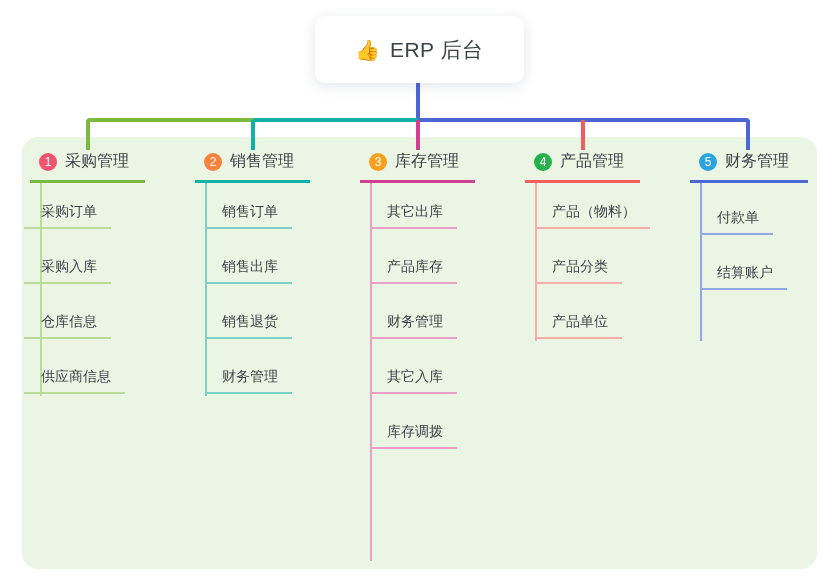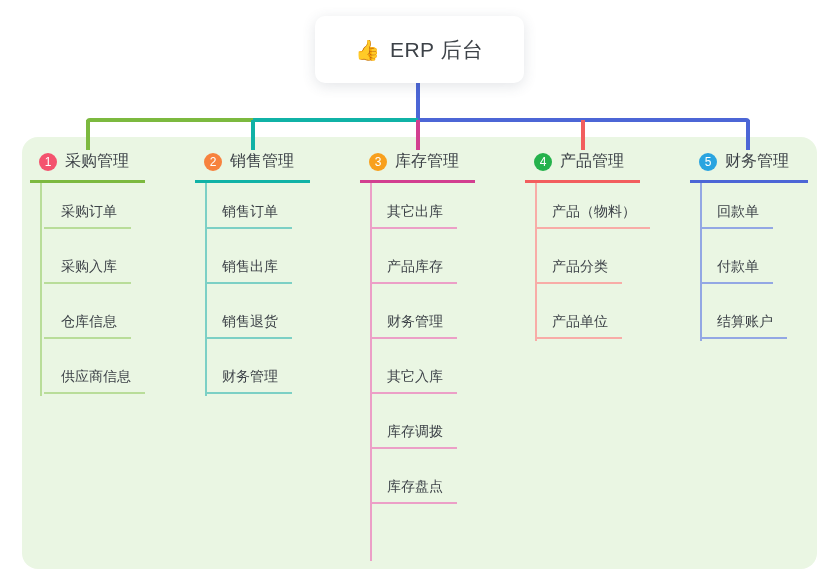--- a/index.html
+++ b/index.html
@@ -68,21 +68,21 @@
     <div class="line" style="left: 535px; top: 180px; width: 2px; height: 161px; background: rgb(248, 172, 167);"></div>
     <div class="line" style="left: 700px; top: 180px; width: 2px; height: 161px; background: rgb(147, 167, 228);"></div>
   </div>
 <div id="branches">
     <div class="branch-col" style="left: 30px;">
       <div class="branch-header" style="width: 115px; border-bottom-color: rgb(124, 185, 63);">
         <span class="badge" style="background: rgb(244, 83, 110);">1</span>
         <span class="branch-label">采购管理</span>
       </div>
     </div>
-    <div class="child-wrap" style="left: 44px; top: 180px;">
+    <div class="child-wrap" style="left: 24px; top: 180px;">
       <div class="child-row first">
         <span class="child-node" style="border-bottom-color: rgb(185, 221, 153);">采购订单</span>
       </div>
       <div class="child-row">
         <span class="child-node" style="border-bottom-color: rgb(185, 221, 153);">采购入库</span>
       </div>
       <div class="child-row">
         <span class="child-node" style="border-bottom-color: rgb(185, 221, 153);">仓库信息</span>
       </div>
       <div class="child-row">
@@ -124,23 +124,20 @@
       </div>
       <div class="child-row">
         <span class="child-node" style="border-bottom-color: rgb(236, 159, 199);">财务管理</span>
       </div>
       <div class="child-row">
         <span class="child-node" style="border-bottom-color: rgb(236, 159, 199);">其它入库</span>
       </div>
       <div class="child-row">
         <span class="child-node" style="border-bottom-color: rgb(236, 159, 199);">库存调拨</span>
       </div>
-      <div class="child-row">
-        <span class="child-node" style="border-bottom-color: rgb(236, 159, 199);">库存盘点</span>
-      </div>
     </div>
     <div class="branch-col" style="left: 525px;">
       <div class="branch-header" style="width: 115px; border-bottom-color: rgb(242, 94, 94);">
         <span class="badge" style="background: rgb(37, 178, 76);">4</span>
         <span class="branch-label">产品管理</span>
       </div>
     </div>
     <div class="child-wrap" style="left: 535px; top: 180px;">
       <div class="child-row first">
         <span class="child-node" style="border-bottom-color: rgb(248, 172, 167);">产品（物料）</span>
@@ -152,23 +149,20 @@
         <span class="child-node" style="border-bottom-color: rgb(248, 172, 167);">产品单位</span>
       </div>
     </div>
     <div class="branch-col" style="left: 690px;">
       <div class="branch-header" style="width: 118px; border-bottom-color: rgb(76, 102, 214);">
         <span class="badge" style="background: rgb(42, 164, 224);">5</span>
         <span class="branch-label">财务管理</span>
       </div>
     </div>
     <div class="child-wrap" style="left: 700px; top: 180px;">
-      <div class="child-row first">
-        <span class="child-node" style="border-bottom-color: rgb(147, 167, 228);">回款单</span>
-      </div>
       <div class="child-row">
         <span class="child-node" style="border-bottom-color: rgb(147, 167, 228);">付款单</span>
       </div>
       <div class="child-row">
         <span class="child-node" style="border-bottom-color: rgb(147, 167, 228);">结算账户</span>
       </div>
     </div>
   </div>
 
 </body></html>

